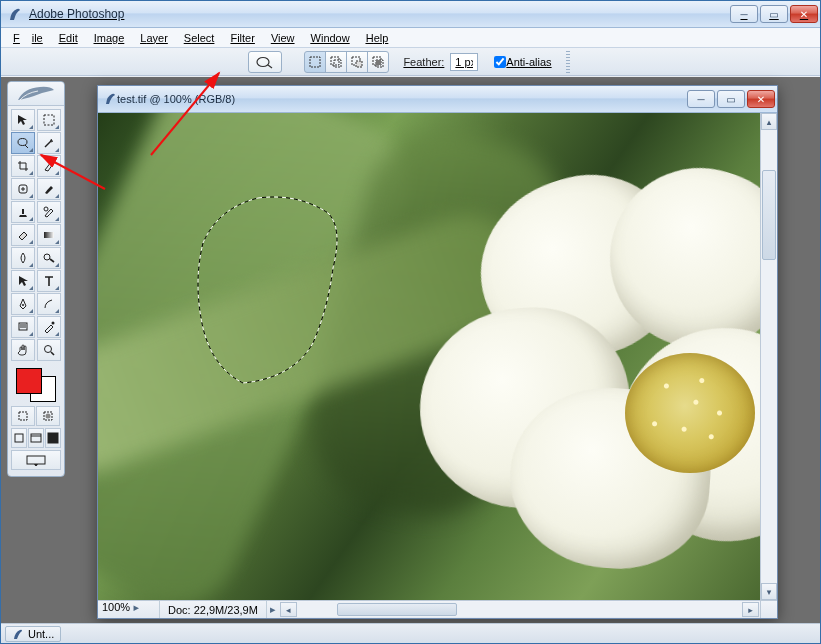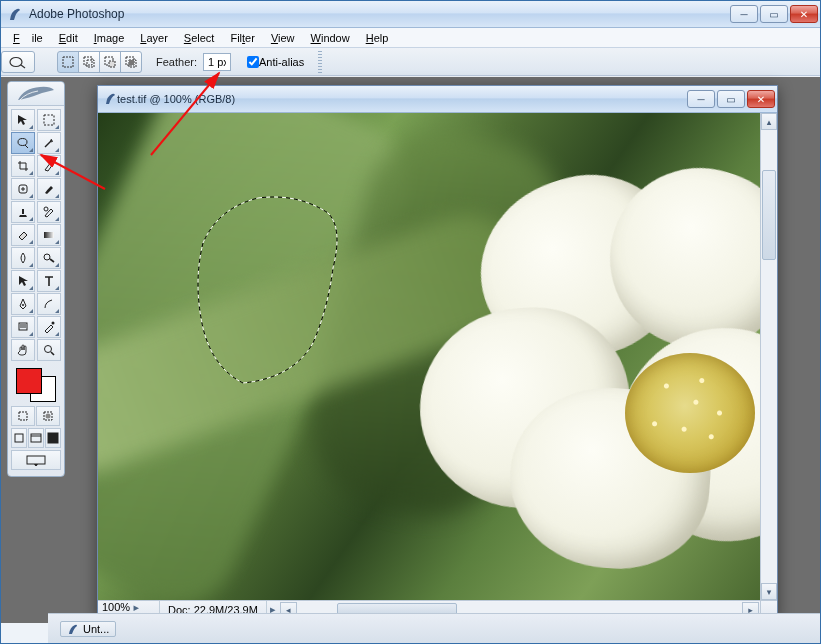--- a/index.html
+++ b/index.html
@@ -13,20 +13,21 @@
     overflow: hidden;
   }
   
   .app-window {
     width: 821px;
     height: 644px;
     position: absolute;
     top: 0; left: 0;
     background: #eef3f9;
     border: 1px solid #356ea9;
+    text-decoration: underline;
   }
   .titlebar {
     height: 27px;
     background: linear-gradient(#e9f1fa, #d3e3f6 45%, #bdd4ef 50%, #d7e6f7);
     border-bottom: 1px solid #9fb9d8;
     display: flex;
     align-items: center;
     padding: 0 2px 0 6px;
   }
   .titlebar .app-icon {
@@ -63,20 +64,21 @@
   }
   .menubar span { padding: 2px 6px; }
   .menubar u { text-decoration: underline; }
 
   .optionsbar {
     height: 28px;
     background: linear-gradient(#eef2f7,#dde6f0);
     border-bottom: 1px solid #b9c8db;
     display:flex; align-items:center;
     gap:6px;
+    justify-content:center;
   }
   .tool-chip {
     width:34px; height:22px;
     border:1px solid #9ab0c8;
     border-radius:3px;
     background: linear-gradient(#fdfefe,#e6edf4);
     display:flex; align-items:center; justify-content:center;
   }
   .sel-modes { display:flex; gap:0; }
   .mode-btn {
@@ -248,24 +250,24 @@
   .zoom-box { width:62px; padding:0 4px; border-right:1px solid #c1ceda; height:100%; display:flex;align-items:flex-start;}
   .doc-info { padding:0 8px; border-right:1px solid #c1ceda; height:100%; display:flex;align-items:center;}
   .doc-status .chev { width:12px; text-align:center; color:#4f6884; }
   .hscroll { flex:1; display:flex; align-items:center; padding:0 1px;}
   .hscroll .sbtn{ width:17px; height:15px;}
   .hscroll .strack{ height:15px; flex:1; position:relative;}
   .hscroll .sthumb{ top:1px; bottom:1px; left:40px; width:120px; height:auto;}
 
   
   .taskbar {
-    position:absolute; bottom:0; left:0; right:0; height:30px;
+    position:absolute; bottom:0; left:0; right:0; height:20px;
     background:linear-gradient(#e9eef5,#d7e0eb);
     border-top:1px solid #bcc9d8;
-    display:flex; align-items:center; padding-left:12px; gap:4px;margin-left:47px;
+    display:flex; align-items:center; padding-left:4px; gap:4px;
   }
   .task-btn {
     height:16px; padding:0 6px;
     background:linear-gradient(#f0f4f9,#dbe4ee);
     border:1px solid #a9bccf; border-radius:2px;
     display:flex; align-items:center; gap:4px;
   }
   
   .arrow { position:absolute; pointer-events:none; }
 

